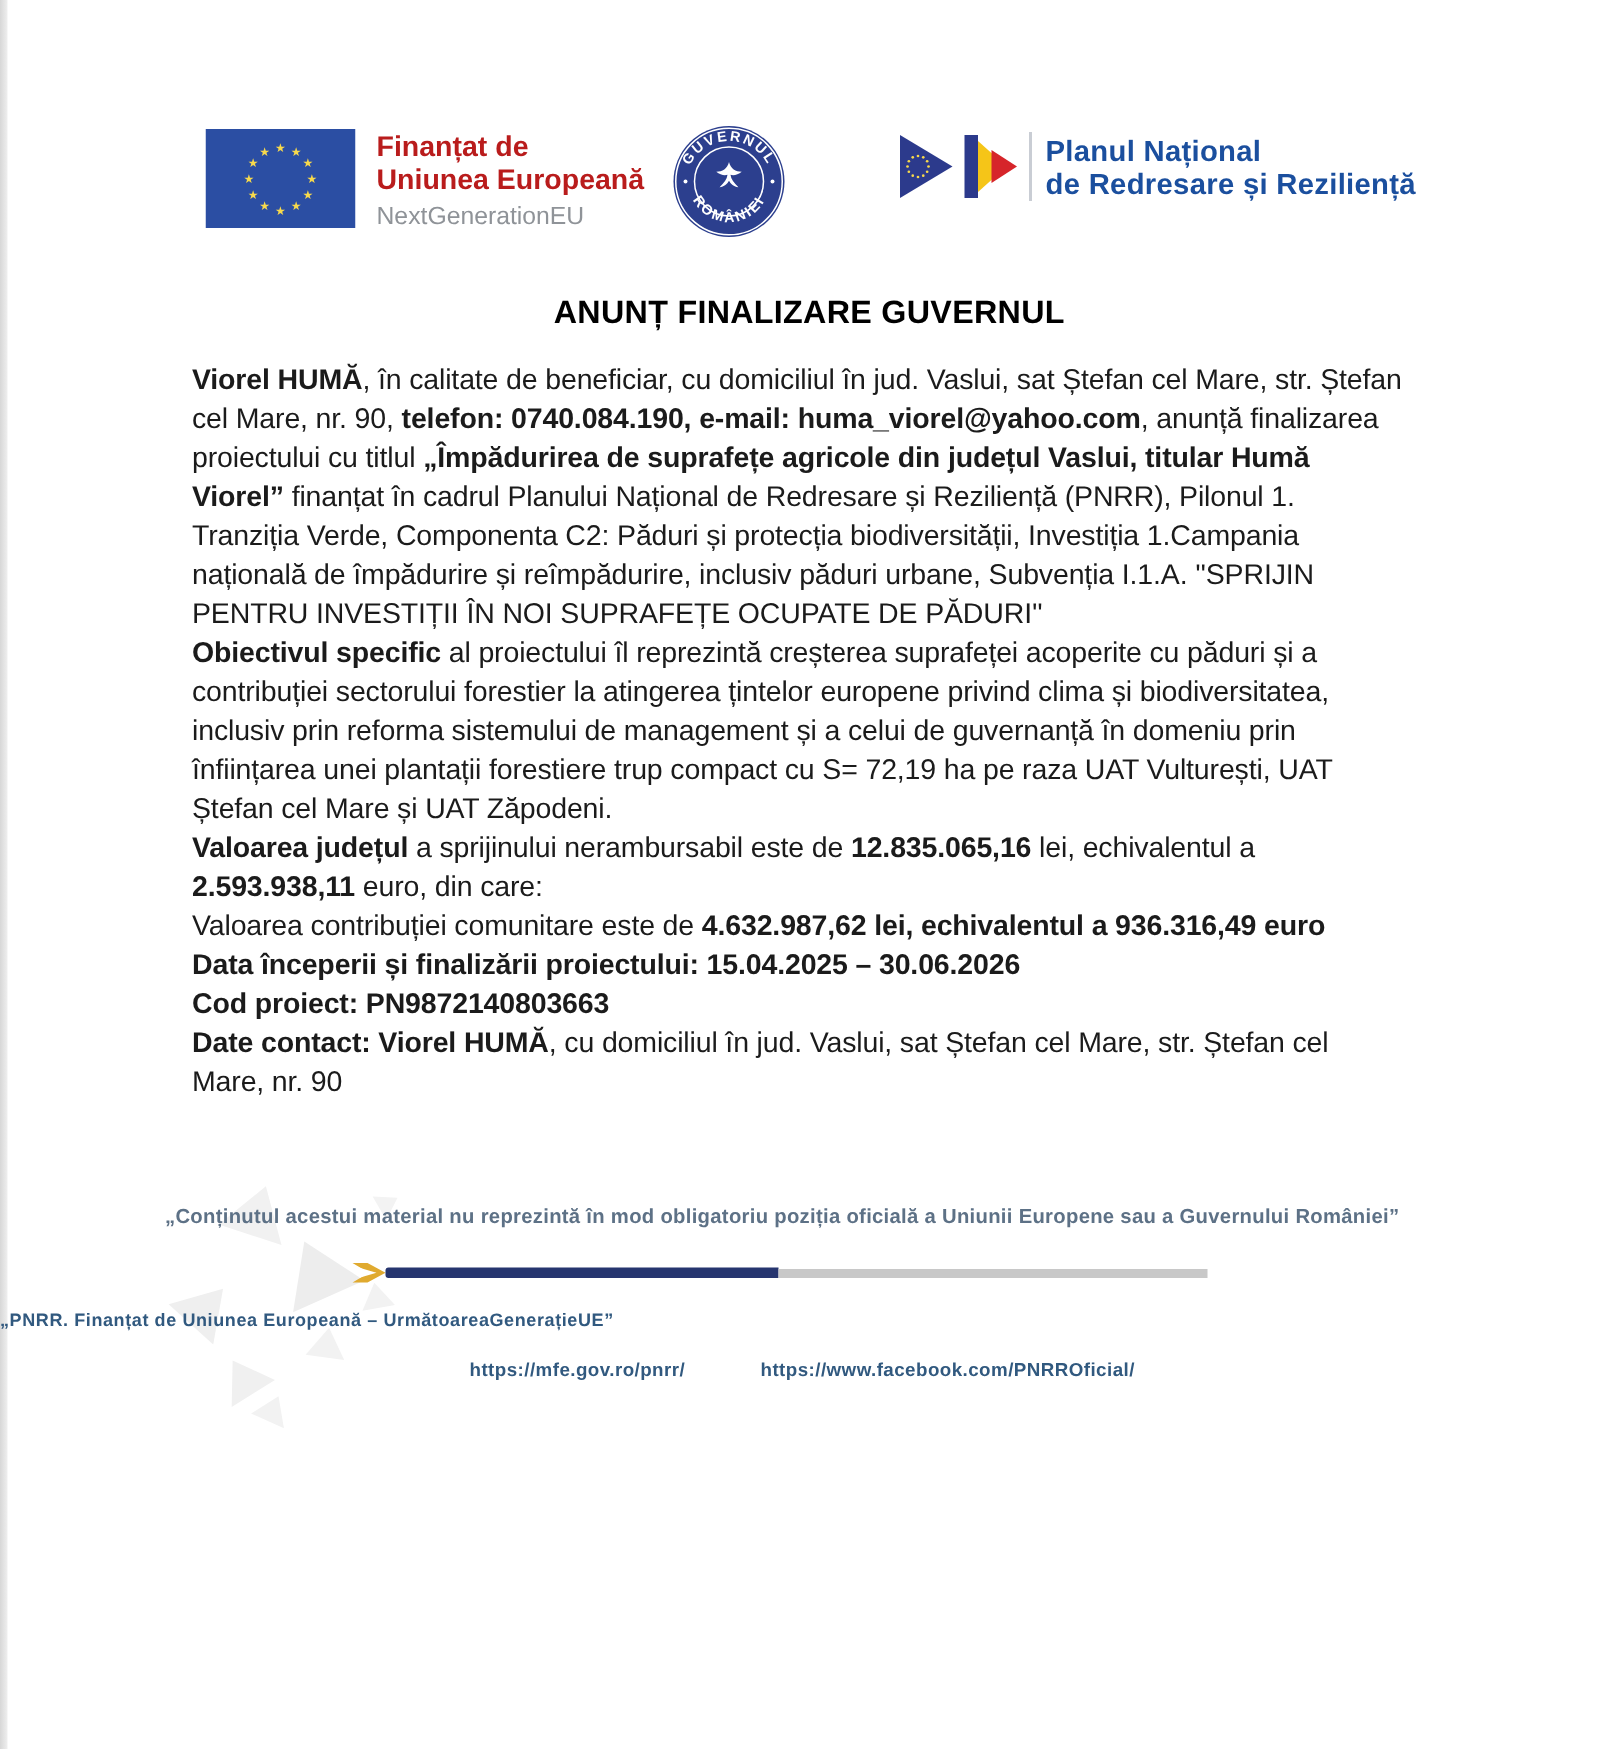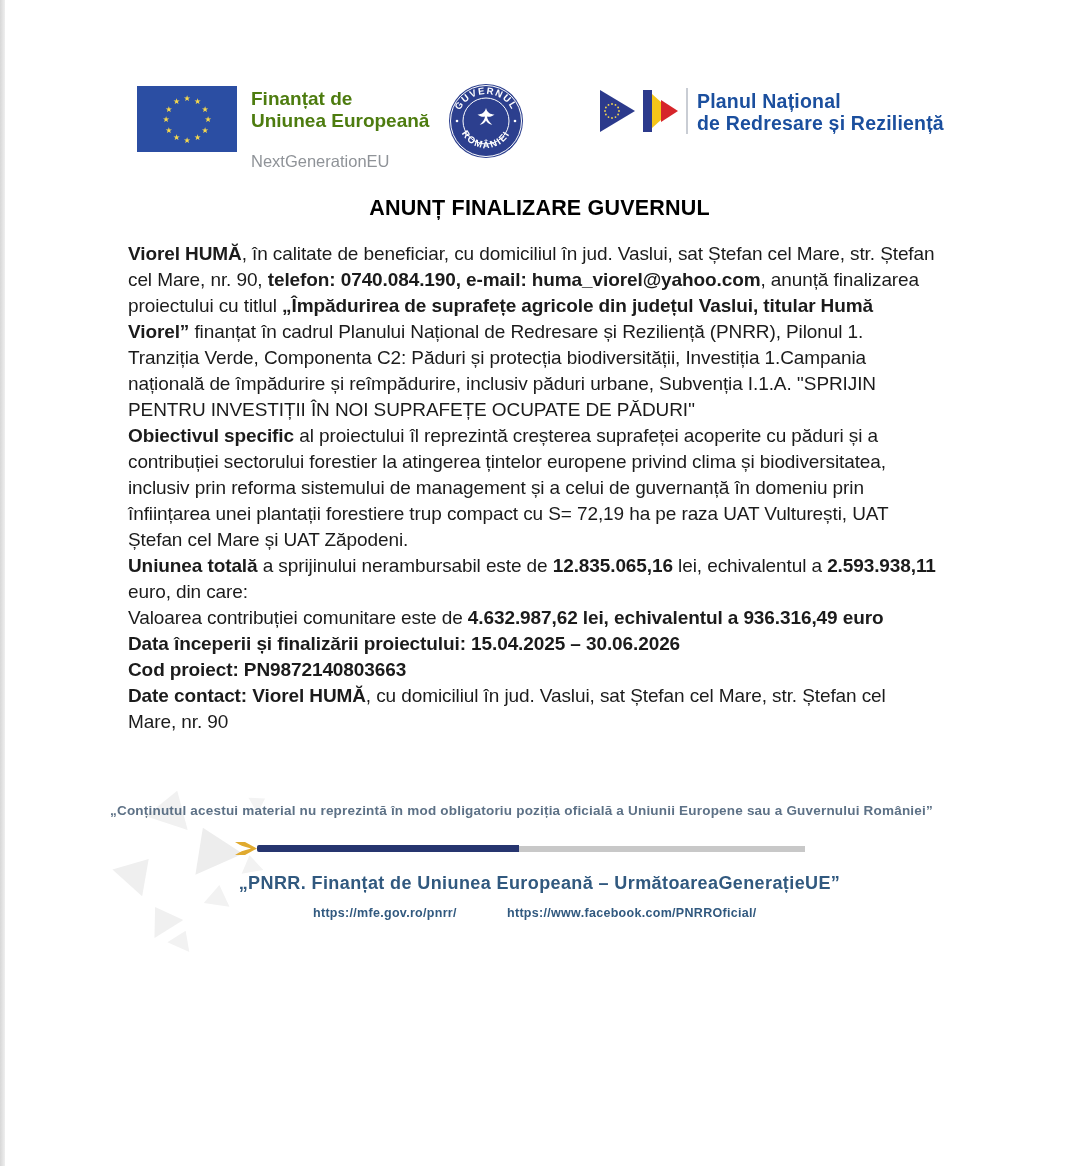--- a/index.html
+++ b/index.html
@@ -9,22 +9,22 @@
     position:relative; width:1079px; height:1166px; background:#ffffff;
     overflow:hidden;
   }
   .left-edge { position:absolute; left:0; top:0; width:5px; height:100%;
     background:linear-gradient(90deg,#d7d7d7,#efefef); }
 
   
   .logo-row { position:absolute; left:0; top:0; width:100%; }
   .eu-logo { position:absolute; left:137px; top:86px; display:flex; }
   .eu-text { margin-left:14px; padding-top:2px; }
-  .eu-text .l1, .eu-text .l2 { font-size:19px; font-weight:bold; color:#4d7c0f; line-height:22px; }
-  .eu-text .l3 { font-size:16.5px; color:#8f9398; line-height:22px; margin-top:18px; }
+  .eu-text .l1, .eu-text .l2 { font-size:19px; font-weight:bold; color:#b91c1c; line-height:22px; }
+  .eu-text .l3 { font-size:16.5px; color:#8f9398; line-height:22px; margin-top:1px; }
 
   .gov-seal { position:absolute; left:447px; top:82px; }
 
   .pnrr-logo { position:absolute; left:600px; top:88px; display:flex; align-items:flex-end; }
   .pnrr-divider { width:0; height:46px; border-left:2px solid #c9cdd4; margin:0 9px 0 6px; }
   .pnrr-text .l1, .pnrr-text .l2 { font-size:19.5px; font-weight:bold; color:#1b4f9e; line-height:21.5px; letter-spacing:0.2px; }
 
   
   .doc-title { position:absolute; left:0; top:196px; width:100%; text-align:center;
     font-size:21.5px; font-weight:bold; color:#000; letter-spacing:0.2px; }
@@ -43,22 +43,22 @@
   
   .wm { position:absolute; pointer-events:none; }
   .wm .tri { position:absolute; width:0; height:0; }
 
   
   .footer-line { position:absolute; left:245px; top:845px; width:560px; height:7px; }
   .footer-line .navy { position:absolute; left:12px; top:0; width:262px; height:7px; background:#26356f; border-radius:2px 0 0 2px; }
   .footer-line .gray { position:absolute; left:274px; top:0; width:286px; height:6px; background:#c8c8c8; margin-top:0.5px; }
   .footer-line svg { position:absolute; left:-12px; top:-5px; }
 
-  .footer-slogan { position:absolute; left:0px; top:873px; width:1079px; text-align:center;
-    font-size:18px; font-weight:bold; color:#31597f; letter-spacing:0.4px; }
+  .footer-slogan { position:absolute; left:0px; top:873px; width:1079px; 
+    font-size:12px; font-weight:bold; color:#31597f; letter-spacing:0.4px; }
 
   .footer-links { position:absolute; left:237px; top:906px; width:568px; }
   .footer-links a { position:absolute; font-size:12.5px; font-weight:bold; color:#31597f;
     text-decoration:none; letter-spacing:0.3px; }
   .footer-links .lk1 { left:76px; width:300px; }
   .footer-links .lk2 { left:270px; width:300px; text-align:left; }
 </style>
 </head>
 <body>
 
@@ -140,21 +140,21 @@
         <div class="l2">de Redresare și Reziliență</div>
       </div>
     </div>
   </div>
 
   <div class="doc-title">ANUNȚ FINALIZARE GUVERNUL</div>
 
   <div class="body-text">
       <p><span class="b">Viorel HUMĂ</span><span>, în calitate de beneficiar, cu domiciliul în jud. Vaslui, sat Ștefan cel Mare, str. Ștefan cel Mare, nr. 90, </span><span class="b">telefon: 0740.084.190, e-mail: huma_viorel@yahoo.com</span><span>, anunță finalizarea proiectului cu titlul </span><span class="b">„Împădurirea de suprafețe agricole din județul Vaslui, titular Humă Viorel”</span><span> finanțat în cadrul Planului Național de Redresare și Reziliență (PNRR), Pilonul 1. Tranziția Verde, Componenta C2: Păduri și protecția biodiversității, Investiția 1.Campania națională de împădurire și reîmpădurire, inclusiv păduri urbane, Subvenția I.1.A. ''SPRIJIN PENTRU INVESTIȚII ÎN NOI SUPRAFEȚE OCUPATE DE PĂDURI''</span></p>
       <p><span class="b">Obiectivul specific</span><span> al proiectului îl reprezintă creșterea suprafeței acoperite cu păduri și a contribuției sectorului forestier la atingerea țintelor europene privind clima și biodiversitatea, inclusiv prin reforma sistemului de management și a celui de guvernanță în domeniu prin înființarea unei plantații forestiere trup compact cu S= 72,19 ha pe raza UAT Vulturești, UAT Ștefan cel Mare și UAT Zăpodeni.</span></p>
-      <p><span class="b">Uniunea totală</span><span> a sprijinului nerambursabil este de </span><span class="b">12.835.065,16</span><span> lei, echivalentul a </span><span class="b">2.593.938,11</span><span> euro, din care:</span></p>
+      <p><span class="b">Valoarea județul</span><span> a sprijinului nerambursabil este de </span><span class="b">12.835.065,16</span><span> lei, echivalentul a </span><span class="b">2.593.938,11</span><span> euro, din care:</span></p>
       <p><span>Valoarea contribuției comunitare este de </span><span class="b">4.632.987,62 lei, echivalentul a 936.316,49 euro</span></p>
       <p><span class="b">Data începerii și finalizării proiectului: 15.04.2025 – 30.06.2026</span></p>
       <p><span class="b">Cod proiect: PN9872140803663</span></p>
       <p><span class="b">Date contact: Viorel HUMĂ</span><span>, cu domiciliul în jud. Vaslui, sat Ștefan cel Mare, str. Ștefan cel Mare, nr. 90</span></p>
     </div>
 
   <div class="wm">
     <div class="tri" style="left:150px; top:790px; border-left:22px solid transparent; border-right:22px solid transparent; border-bottom:34px solid #f1f1f1; transform:rotate(18deg);"></div>
     <div class="tri" style="left:185px; top:826px; border-left:26px solid transparent; border-right:26px solid transparent; border-bottom:40px solid #ededed; transform:rotate(-24deg);"></div>
     <div class="tri" style="left:118px; top:855px; border-left:20px solid transparent; border-right:20px solid transparent; border-bottom:32px solid #efefef; transform:rotate(42deg);"></div>

